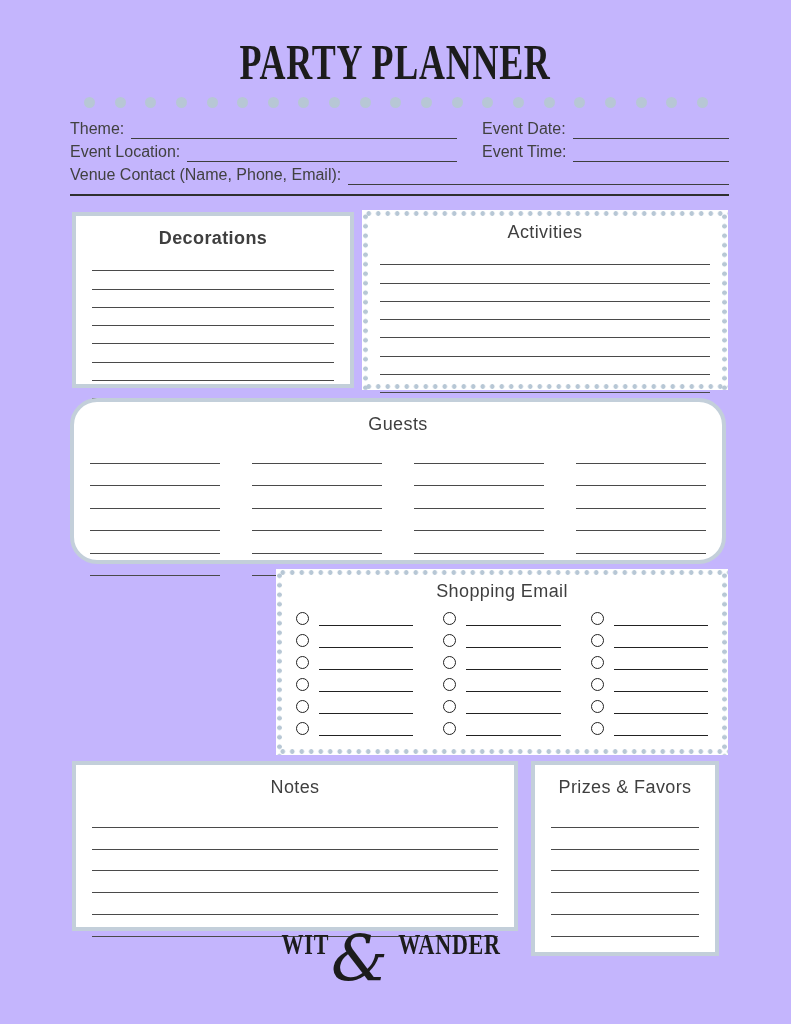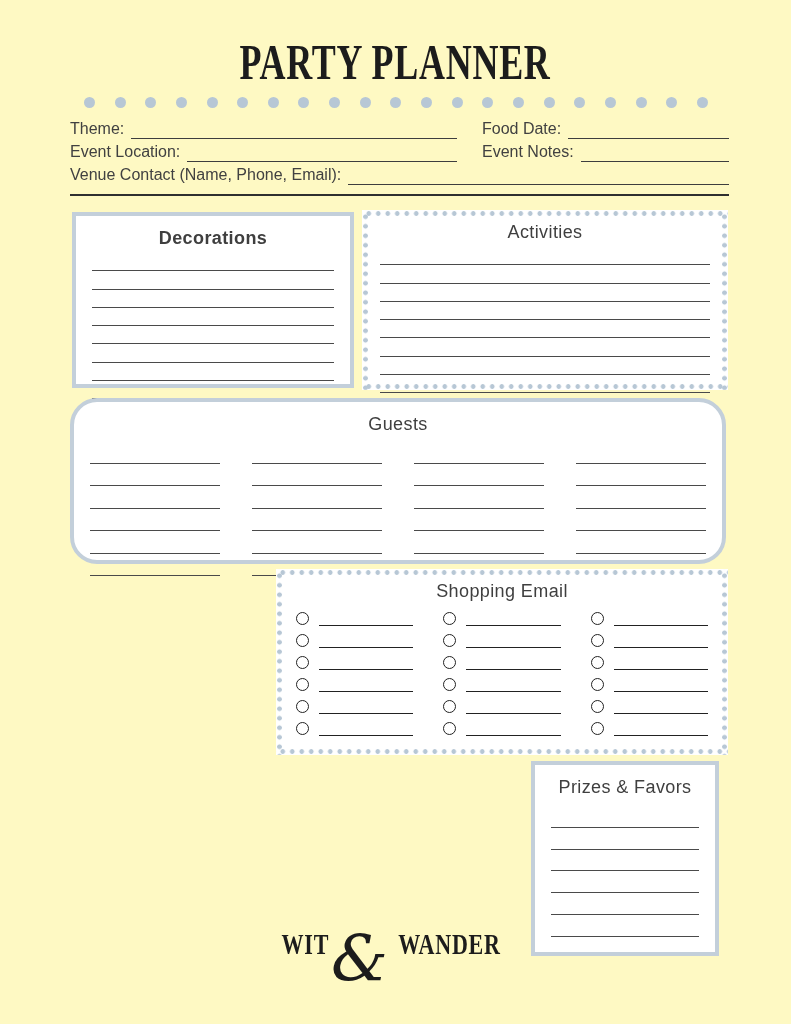--- a/index.html
+++ b/index.html
@@ -7,21 +7,21 @@
     --dot:#b7c7d5;
     --line:#4a4a4a;
     --ink:#1c1c1c;
     --text:#414141;
   }
   html,body{margin:0;padding:0;background:#ffffff;}
   .page{
     position:relative;
     width:791px;height:1024px;
     margin:0 auto;
-    background:#fef9c3;
+    background:#c4b5fd;
     font-family:"Liberation Sans",sans-serif;
     color:var(--text);
     overflow:hidden;
   }
   
   .title{
     position:absolute;top:34px;left:0;width:100%;
     text-align:center;
     font-family:"Liberation Serif",serif;
     font-weight:bold;
@@ -140,31 +140,31 @@
       <span class="dot"></span>
     </div>
 
   <div class="form">
     <div class="form-row">
       <div class="fgroup g1">
         <span class="flabel">Theme:</span>
         <span class="fline"></span>
       </div>
       <div class="fgroup g2">
-        <span class="flabel">Food Date:</span>
+        <span class="flabel">Event Date:</span>
         <span class="fline"></span>
       </div>
     </div>
     <div class="form-row">
       <div class="fgroup g1">
         <span class="flabel">Event Location:</span>
         <span class="fline"></span>
       </div>
       <div class="fgroup g2">
-        <span class="flabel">Event Notes:</span>
+        <span class="flabel">Event Time:</span>
         <span class="fline"></span>
       </div>
     </div>
     <div class="form-row">
       <div class="fgroup gfull">
         <span class="flabel">Venue Contact (Name, Phone, Email):</span>
         <span class="fline"></span>
       </div>
     </div>
     <div class="form-divider"></div>
@@ -300,20 +300,31 @@
           <span class="check-circle"></span>
           <span class="check-line"></span>
         </div>
         <div class="check-cell">
           <span class="check-circle"></span>
           <span class="check-line"></span>
         </div>
       </div>
   </div>
 
+  <div class="box box-solid notes">
+    <div class="box-title">Notes</div>
+    <div class="lines">
+        <div class="blank-line"></div>
+        <div class="blank-line"></div>
+        <div class="blank-line"></div>
+        <div class="blank-line"></div>
+        <div class="blank-line"></div>
+        <div class="blank-line"></div>
+      </div>
+  </div>
 
   <div class="box box-solid prizes">
     <div class="box-title">Prizes &amp; Favors</div>
     <div class="lines">
         <div class="blank-line"></div>
         <div class="blank-line"></div>
         <div class="blank-line"></div>
         <div class="blank-line"></div>
         <div class="blank-line"></div>
         <div class="blank-line"></div>

